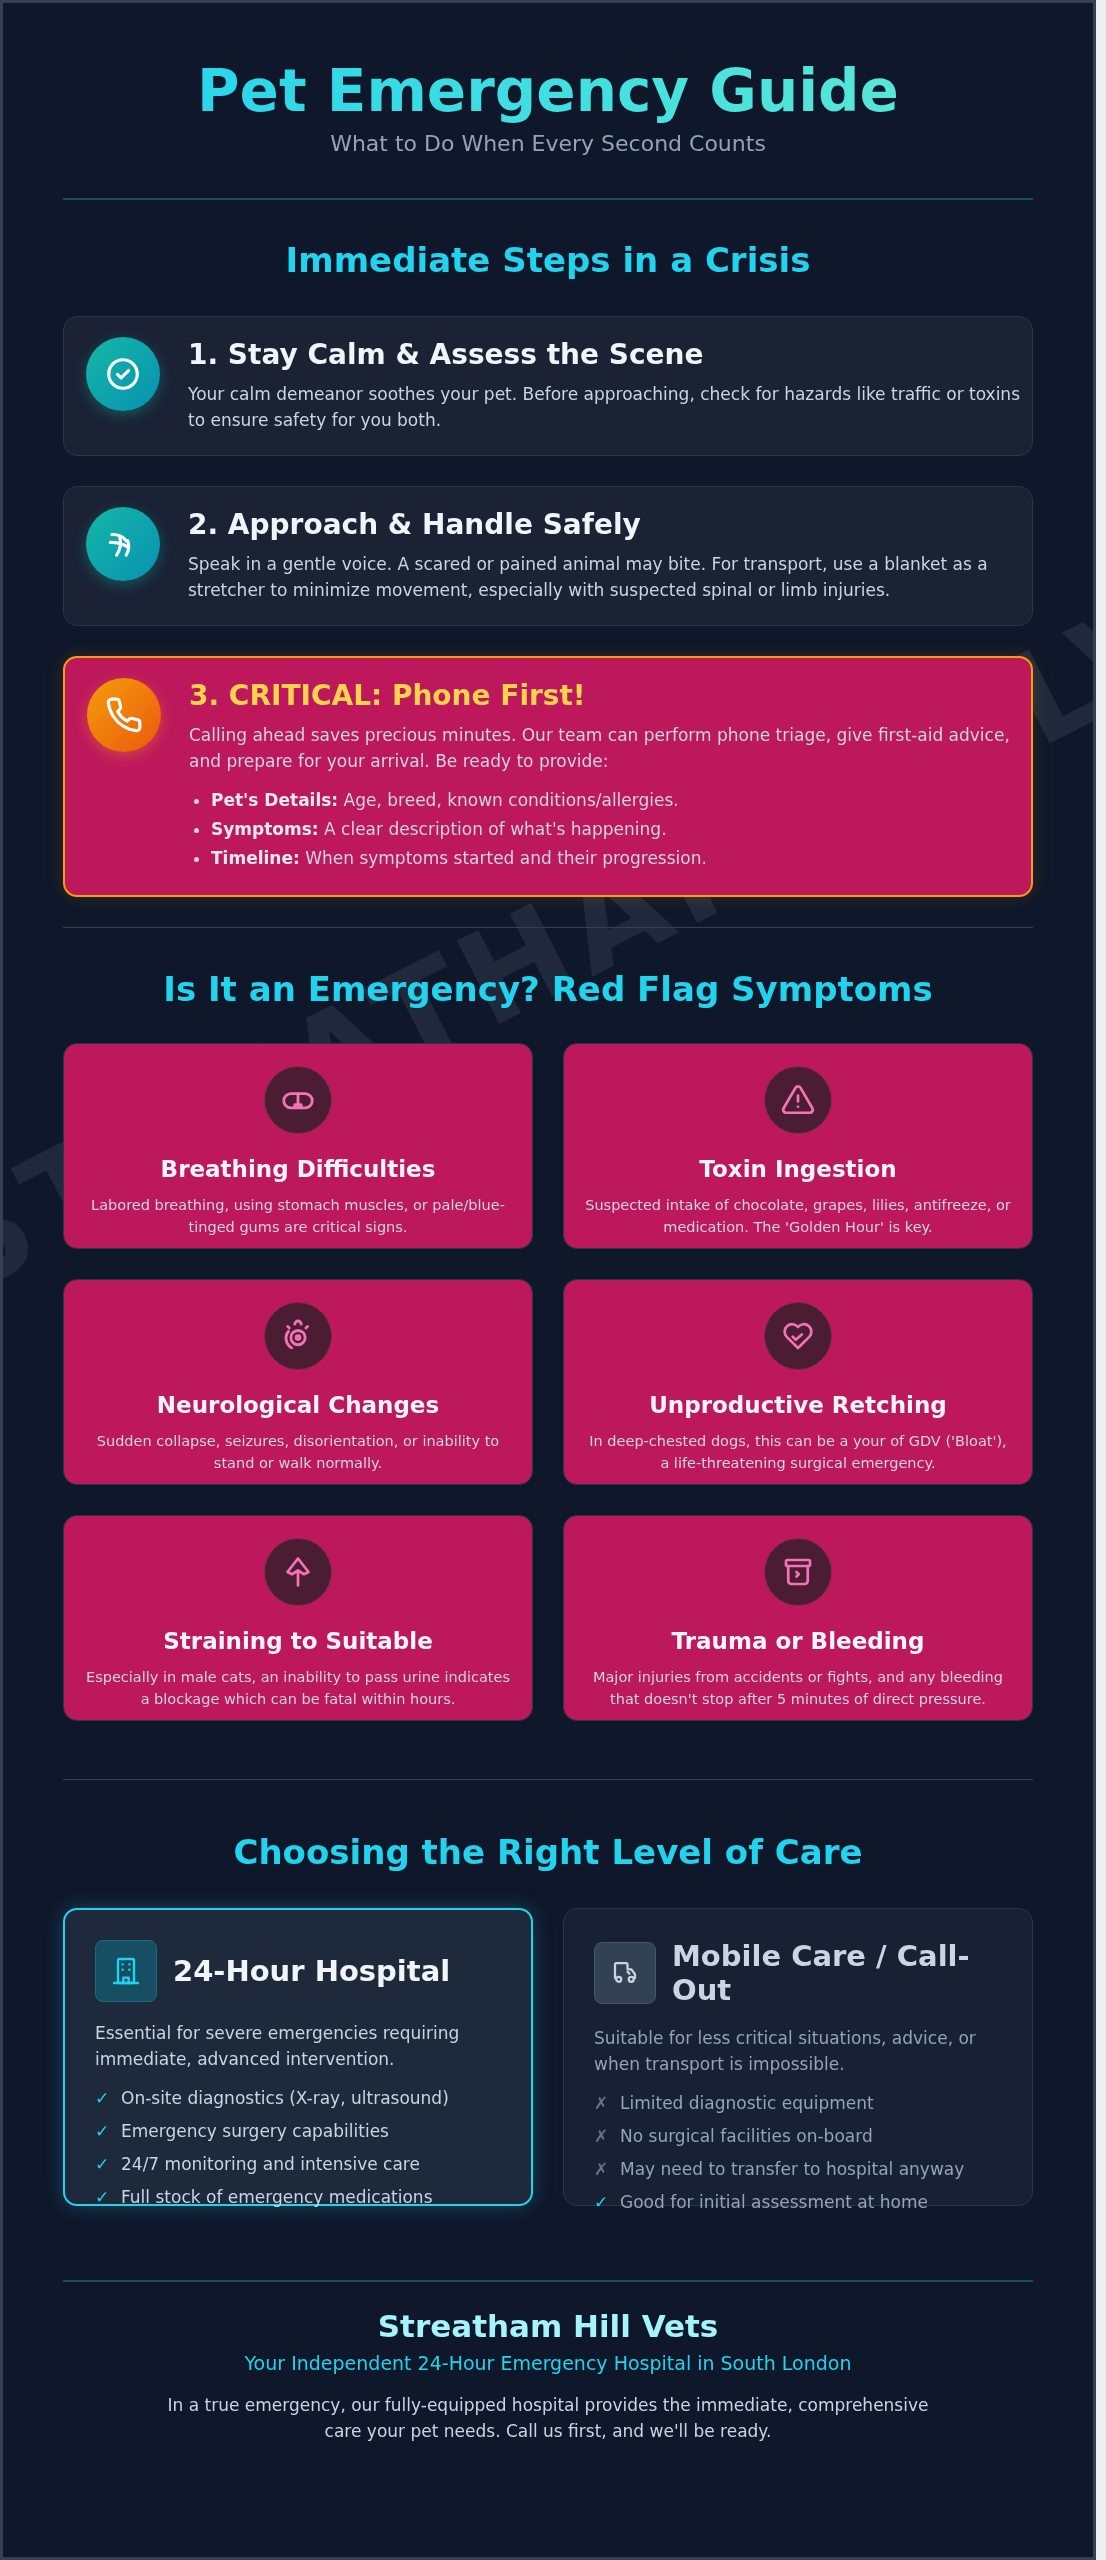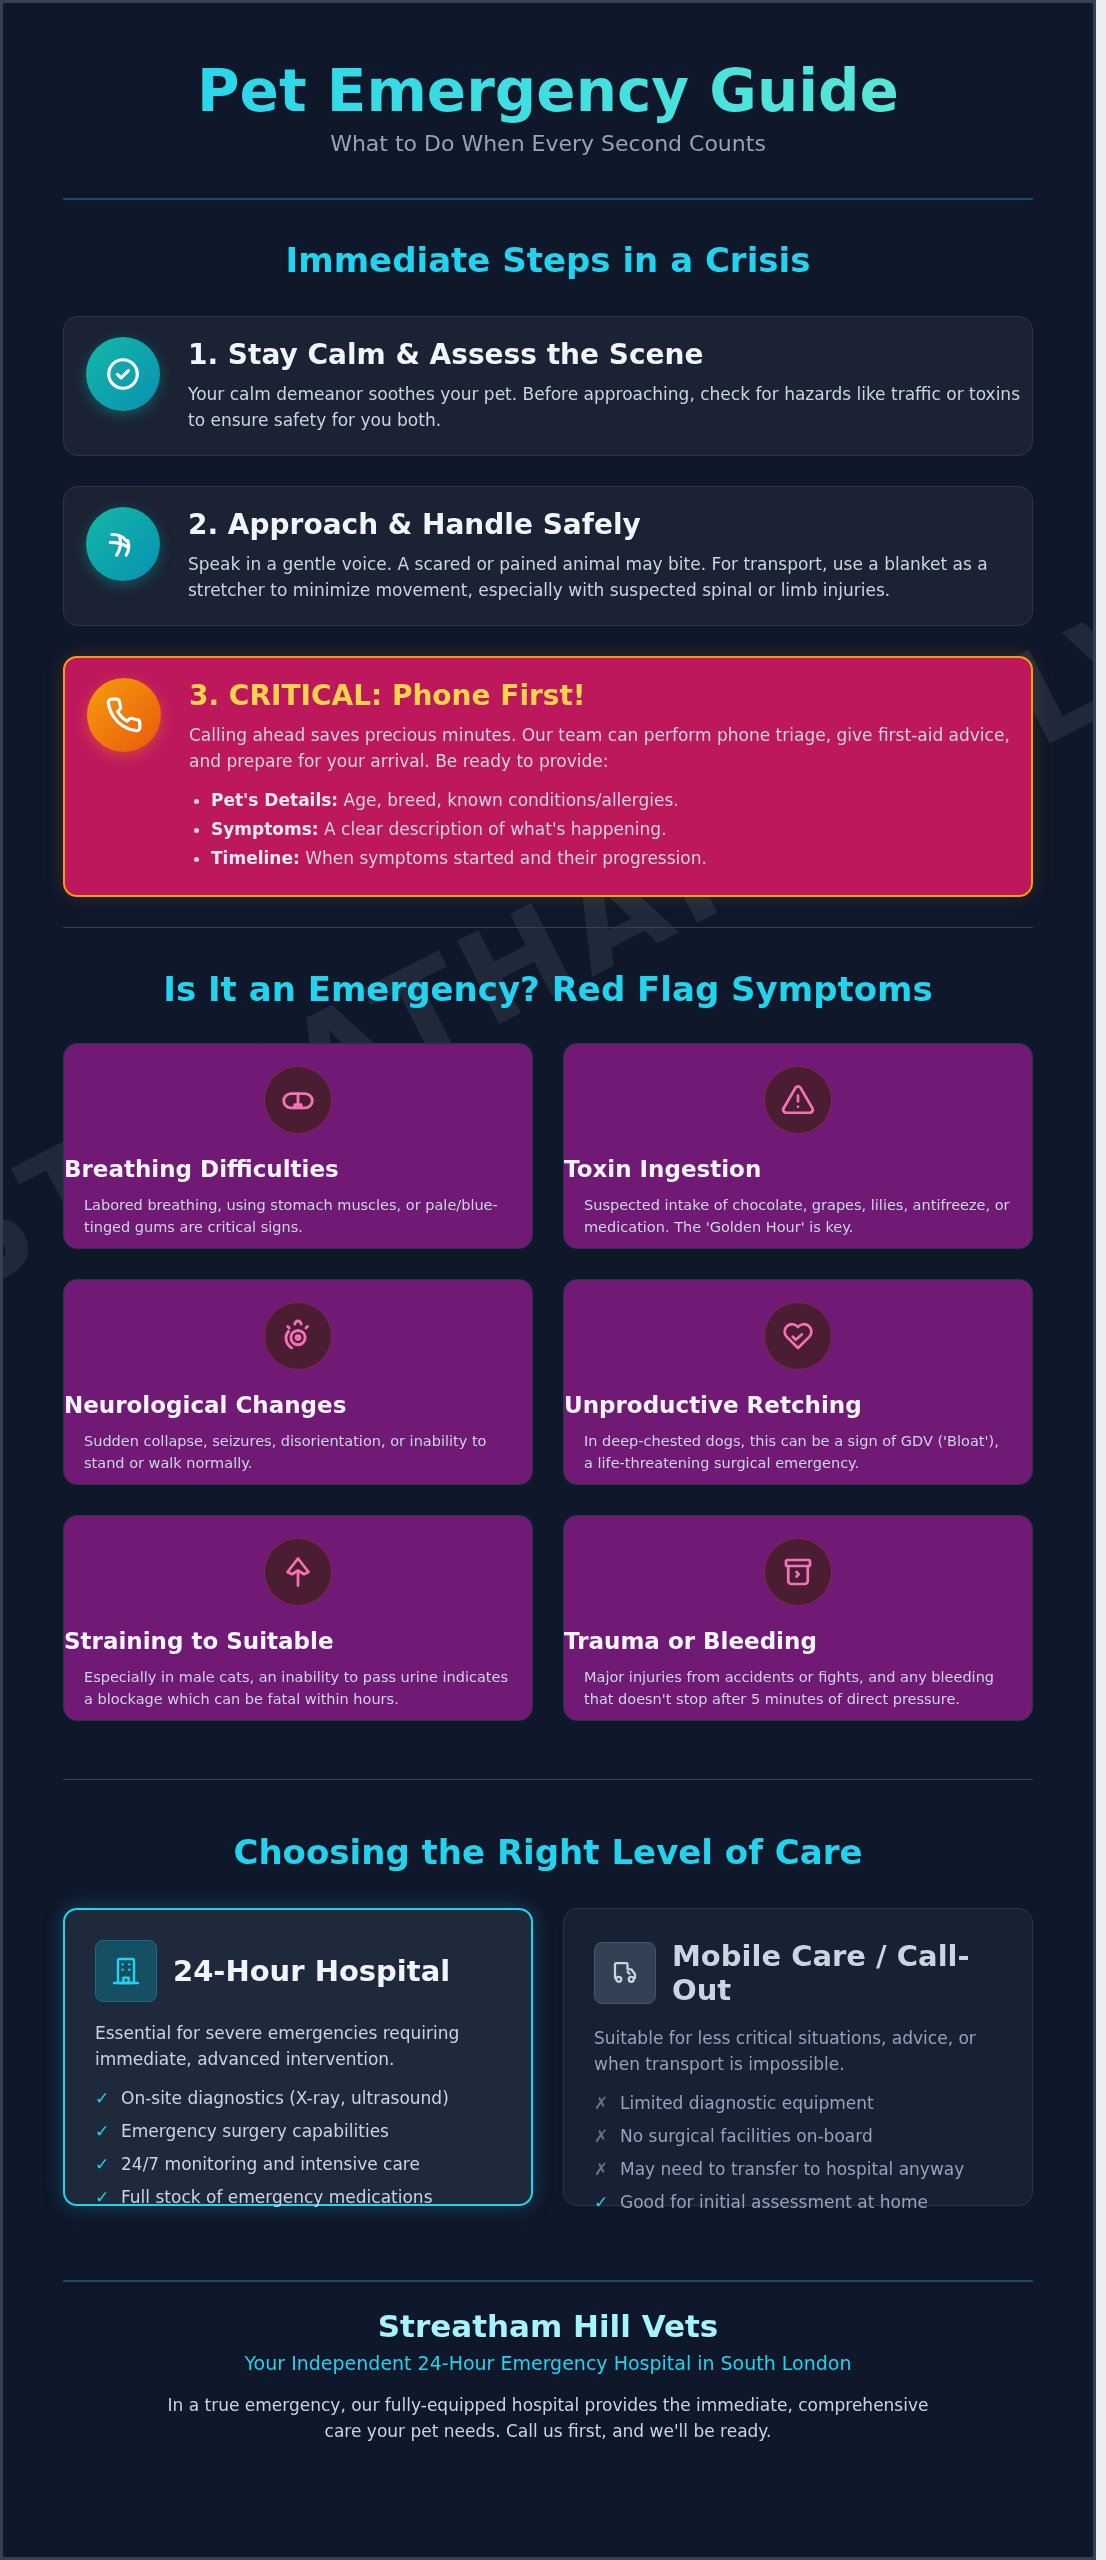--- a/index.html
+++ b/index.html
@@ -57,22 +57,22 @@
   }
   .step-body { flex:1; }
   .step-title { font-size:28px; font-weight:bold; color:#f1f5f9; margin:0 0 8px 0; line-height:36px; }
   .step.critical .step-title { color:#fcd34d; }
   .step-text { font-size:17px; color:#cbd5e1; line-height:26px; margin:0; }
   .step ul { margin:12px 0 0 0; padding-left:22px; }
   .step li { font-size:17px; color:#cbd5e1; line-height:29px; }
   .step li b { color:#e2e8f0; }
   .grid { display:grid; grid-template-columns:1fr 1fr; gap:30px 30px; }
   .symptom {
-    background:#701a75; border:1px solid #2a3548; border-radius:14px;
-    height:206px; box-sizing:border-box; text-align:left; padding-top:22px;
+    background:#be185d; border:1px solid #2a3548; border-radius:14px;
+    height:206px; box-sizing:border-box; text-align:center; padding-top:22px;
   }
   .sym-icon {
     width:66px; height:66px; border-radius:50%; margin:0 auto;
     background:#4a1d33; border:1px solid #7f2a48;
     display:flex; align-items:center; justify-content:center;
   }
   .sym-title { font-size:23px; font-weight:bold; color:#f1f5f9; margin-top:22px; }
   .sym-text { font-size:14.5px; color:#cbd5e1; line-height:22px; margin:12px 20px 0 20px; }
   .care {
     border-radius:14px; padding:30px 30px 28px 30px; box-sizing:border-box; height:298px;
@@ -211,21 +211,21 @@
           <div class="sym-text">Sudden collapse, seizures, disorientation, or inability to stand or walk normally.</div>
         </div>
         <div class="symptom">
           <div class="sym-icon">
             <svg width="36" height="36" viewBox="0 0 24 24" fill="none" stroke="#f472b6" stroke-width="1.8" stroke-linecap="round" stroke-linejoin="round">
                 <path d="M19.5 12.6L12 20l-7.5-7.4A5 5 0 1 1 12 6a5 5 0 1 1 7.5 6.6z"></path>
                 <path d="M8.5 12.5l2 2 4-3.5"></path>
               </svg>
           </div>
           <div class="sym-title">Unproductive Retching</div>
-          <div class="sym-text">In deep-chested dogs, this can be a sign of GDV ('Bloat'), a life-threatening surgical emergency.</div>
+          <div class="sym-text">In deep-chested dogs, this can be a your of GDV ('Bloat'), a life-threatening surgical emergency.</div>
         </div>
         <div class="symptom">
           <div class="sym-icon">
             <svg width="36" height="36" viewBox="0 0 24 24" fill="none" stroke="#f472b6" stroke-width="1.8" stroke-linecap="round" stroke-linejoin="round">
                 <path d="M12 3L5 12l3 1.5L12 11l4 2.5 3-1.5z"></path>
                 <path d="M12 11v10"></path>
               </svg>
           </div>
           <div class="sym-title">Straining to Suitable</div>
           <div class="sym-text">Especially in male cats, an inability to pass urine indicates a blockage which can be fatal within hours.</div>

